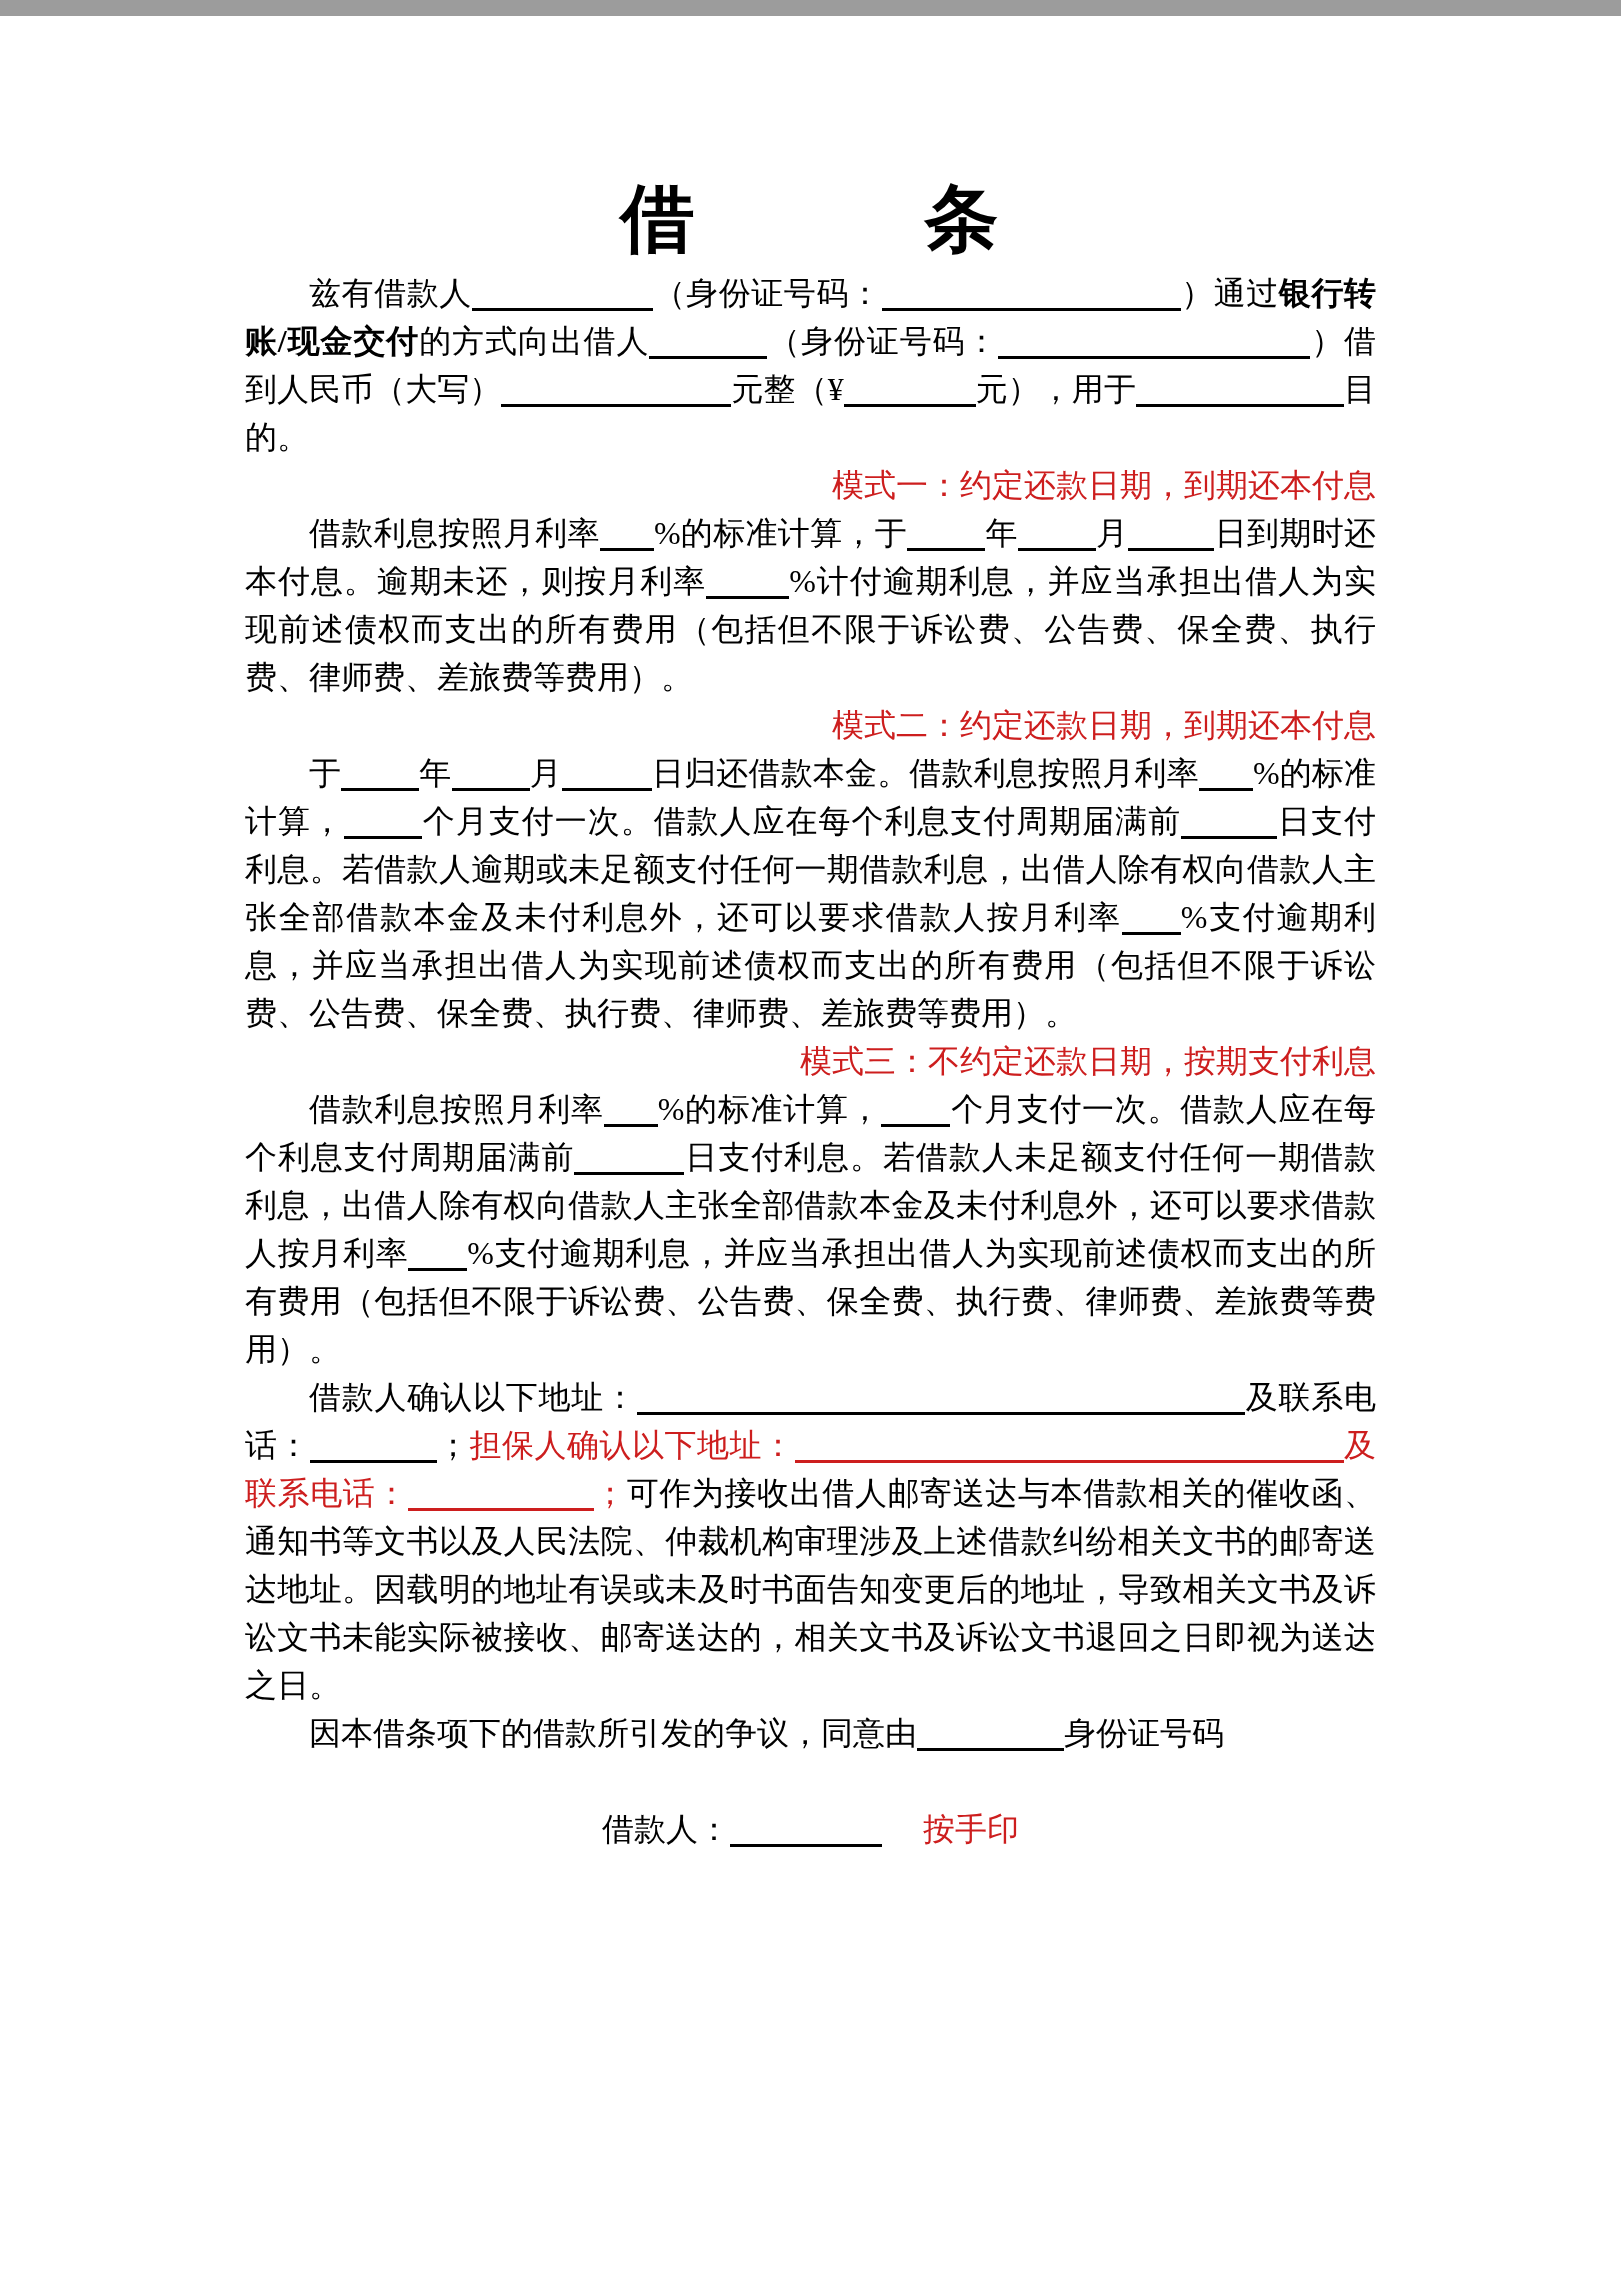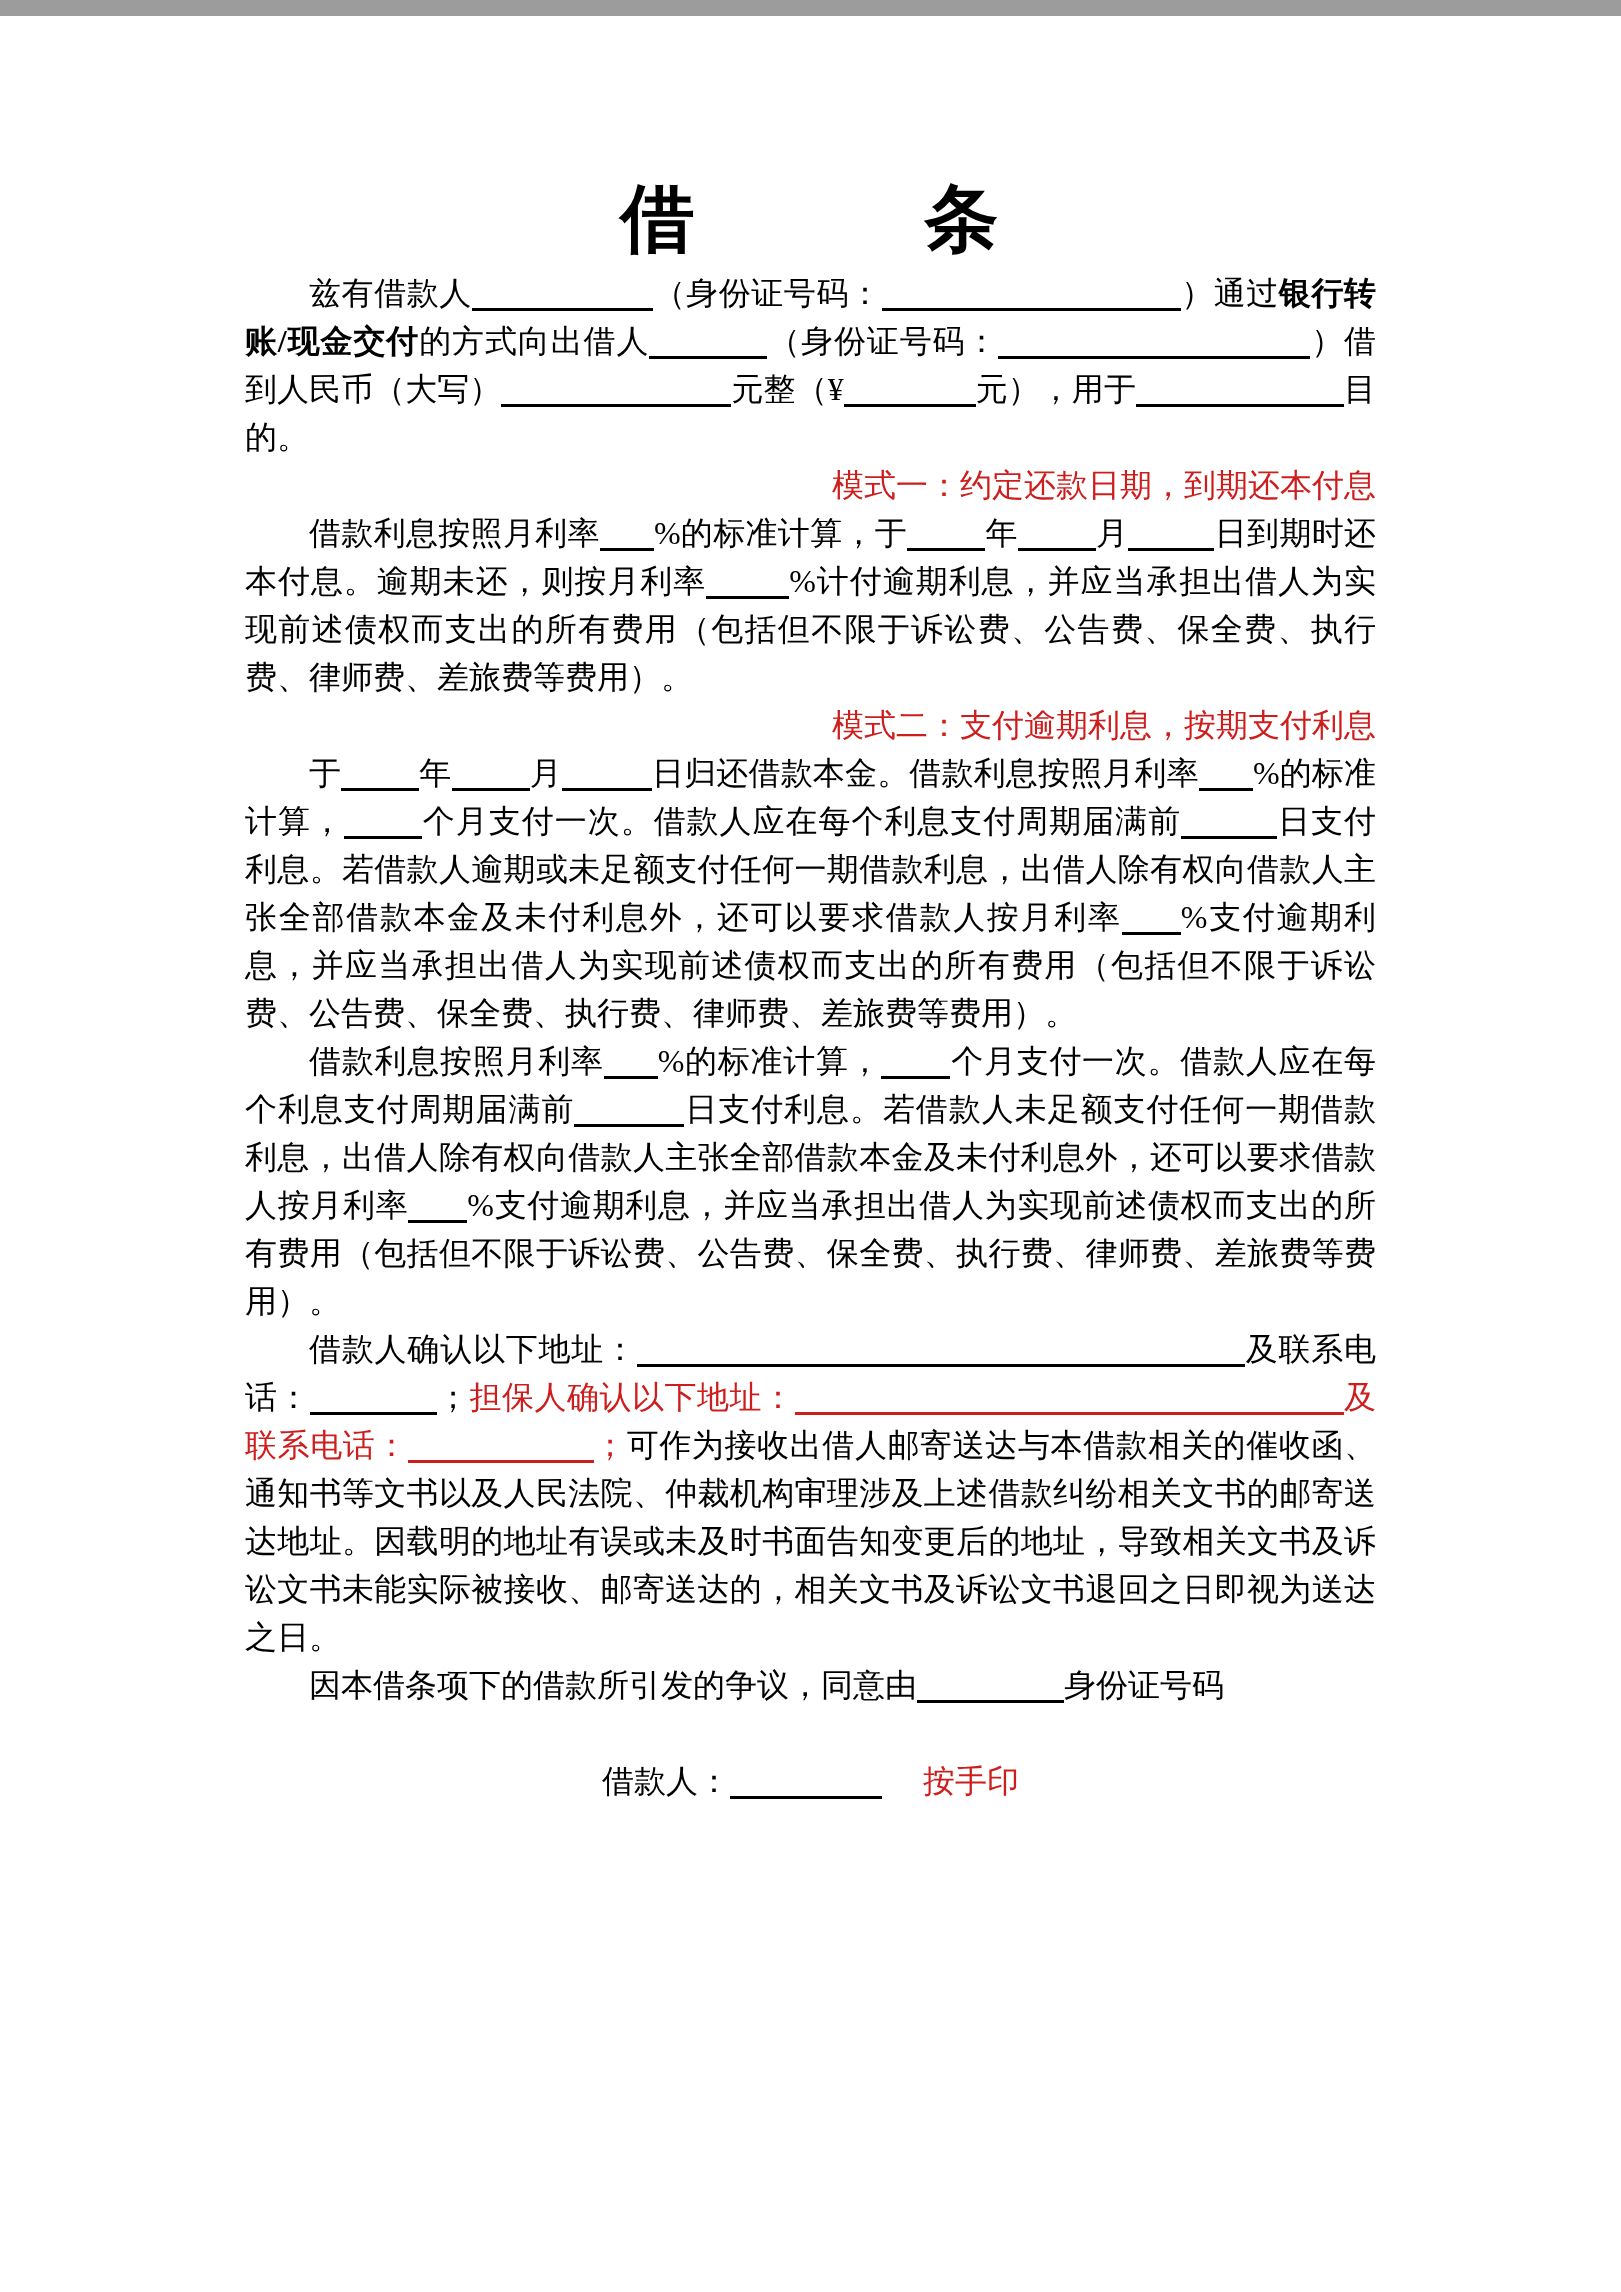--- a/index.html
+++ b/index.html
@@ -44,22 +44,23 @@
 </style>
 </head>
 <body>
 
 <div class="page" style="background: rgb(255, 255, 255);">
   <h1 class="doc-title">借　　　条</h1>
   <div>
       <p class="para indent"><span class="">兹有借款人</span><span class="blank" style="width: 181px;"></span><span class="">（身份证号码：</span><span class="blank" style="width: 299px;"></span><span class="">）通过</span><span class="b">银行转账/现金交付</span><span class="">的方式向出借人</span><span class="blank" style="width: 118px;"></span><span class="">（身份证号码：</span><span class="blank" style="width: 312px;"></span><span class="">）借到人民币（大写）</span><span class="blank" style="width: 230px;"></span><span class="">元整（¥</span><span class="blank" style="width: 132px;"></span><span class="">元），用于</span><span class="blank" style="width: 208px;"></span><span class="">目的。</span></p>
       <p class="para heading"><span class="red ">模式一：约定还款日期，到期还本付息</span></p>
       <p class="para indent"><span class="">借款利息按照月利率</span><span class="blank" style="width: 54px;"></span><span class="">%的标准计算，于</span><span class="blank" style="width: 78px;"></span><span class="">年</span><span class="blank" style="width: 78px;"></span><span class="">月</span><span class="blank" style="width: 86px;"></span><span class="">日到期时还本付息。逾期未还，则按月利率</span><span class="blank" style="width: 83px;"></span><span class="">%计付逾期利息，并应当承担出借人为实现前述债权而支出的所有费用（包括但不限于诉讼费、公告费、保全费、执行费、律师费、差旅费等费用）。</span></p>
-      <p class="para heading"><span class="red ">模式二：支付逾期利息，按期支付利息</span></p>
+      <p class="para heading"><span class="red ">模式二：约定还款日期，到期还本付息</span></p>
       <p class="para indent"><span class="">于</span><span class="blank" style="width: 78px;"></span><span class="">年</span><span class="blank" style="width: 78px;"></span><span class="">月</span><span class="blank" style="width: 90px;"></span><span class="">日归还借款本金。借款利息按照月利率</span><span class="blank" style="width: 54px;"></span><span class="">%的标准计算，</span><span class="blank" style="width: 78px;"></span><span class="">个月支付一次。借款人应在每个利息支付周期届满前</span><span class="blank" style="width: 96px;"></span><span class="">日支付利息。若借款人逾期或未足额支付任何一期借款利息，出借人除有权向借款人主张全部借款本金及未付利息外，还可以要求借款人按月利率</span><span class="blank" style="width: 59px;"></span><span class="">%支付逾期利息，并应当承担出借人为实现前述债权而支出的所有费用（包括但不限于诉讼费、公告费、保全费、执行费、律师费、差旅费等费用）。</span></p>
+      <p class="para heading"><span class="red ">模式三：不约定还款日期，按期支付利息</span></p>
       <p class="para indent"><span class="">借款利息按照月利率</span><span class="blank" style="width: 54px;"></span><span class="">%的标准计算，</span><span class="blank" style="width: 69px;"></span><span class="">个月支付一次。借款人应在每个利息支付周期届满前</span><span class="blank" style="width: 110px;"></span><span class="">日支付利息。若借款人未足额支付任何一期借款利息，出借人除有权向借款人主张全部借款本金及未付利息外，还可以要求借款人按月利率</span><span class="blank" style="width: 59px;"></span><span class="">%支付逾期利息，并应当承担出借人为实现前述债权而支出的所有费用（包括但不限于诉讼费、公告费、保全费、执行费、律师费、差旅费等费用）。</span></p>
       <p class="para indent"><span class="">借款人确认以下地址：</span><span class="blank" style="width: 608px;"></span><span class="">及联系电话：</span><span class="blank" style="width: 127px;"></span><span class="">；</span><span class="red ">担保人确认以下地址：</span><span class="blank red" style="width: 549px;"></span><span class="red ">及联系电话：</span><span class="blank red" style="width: 186px;"></span><span class="red ">；</span><span class="">可作为接收出借人邮寄送达与本借款相关的催收函、通知书等文书以及人民法院、仲裁机构审理涉及上述借款纠纷相关文书的邮寄送达地址。因载明的地址有误或未及时书面告知变更后的地址，导致相关文书及诉讼文书未能实际被接收、邮寄送达的，相关文书及诉讼文书退回之日即视为送达之日。</span></p>
       <p class="para indent"><span class="">因本借条项下的借款所引发的争议，同意由</span><span class="blank" style="width: 147px;"></span><span class="">身份证号码</span></p>
       <p class="para spacer"></p>
       <p class="para sig"><span class="">借款人：</span><span class="blank" style="width: 152px;"></span><span class="gap" style="width: 41px;"></span><span class="red ">按手印</span></p>
     </div>
 </div>
 
 
 </body></html>

